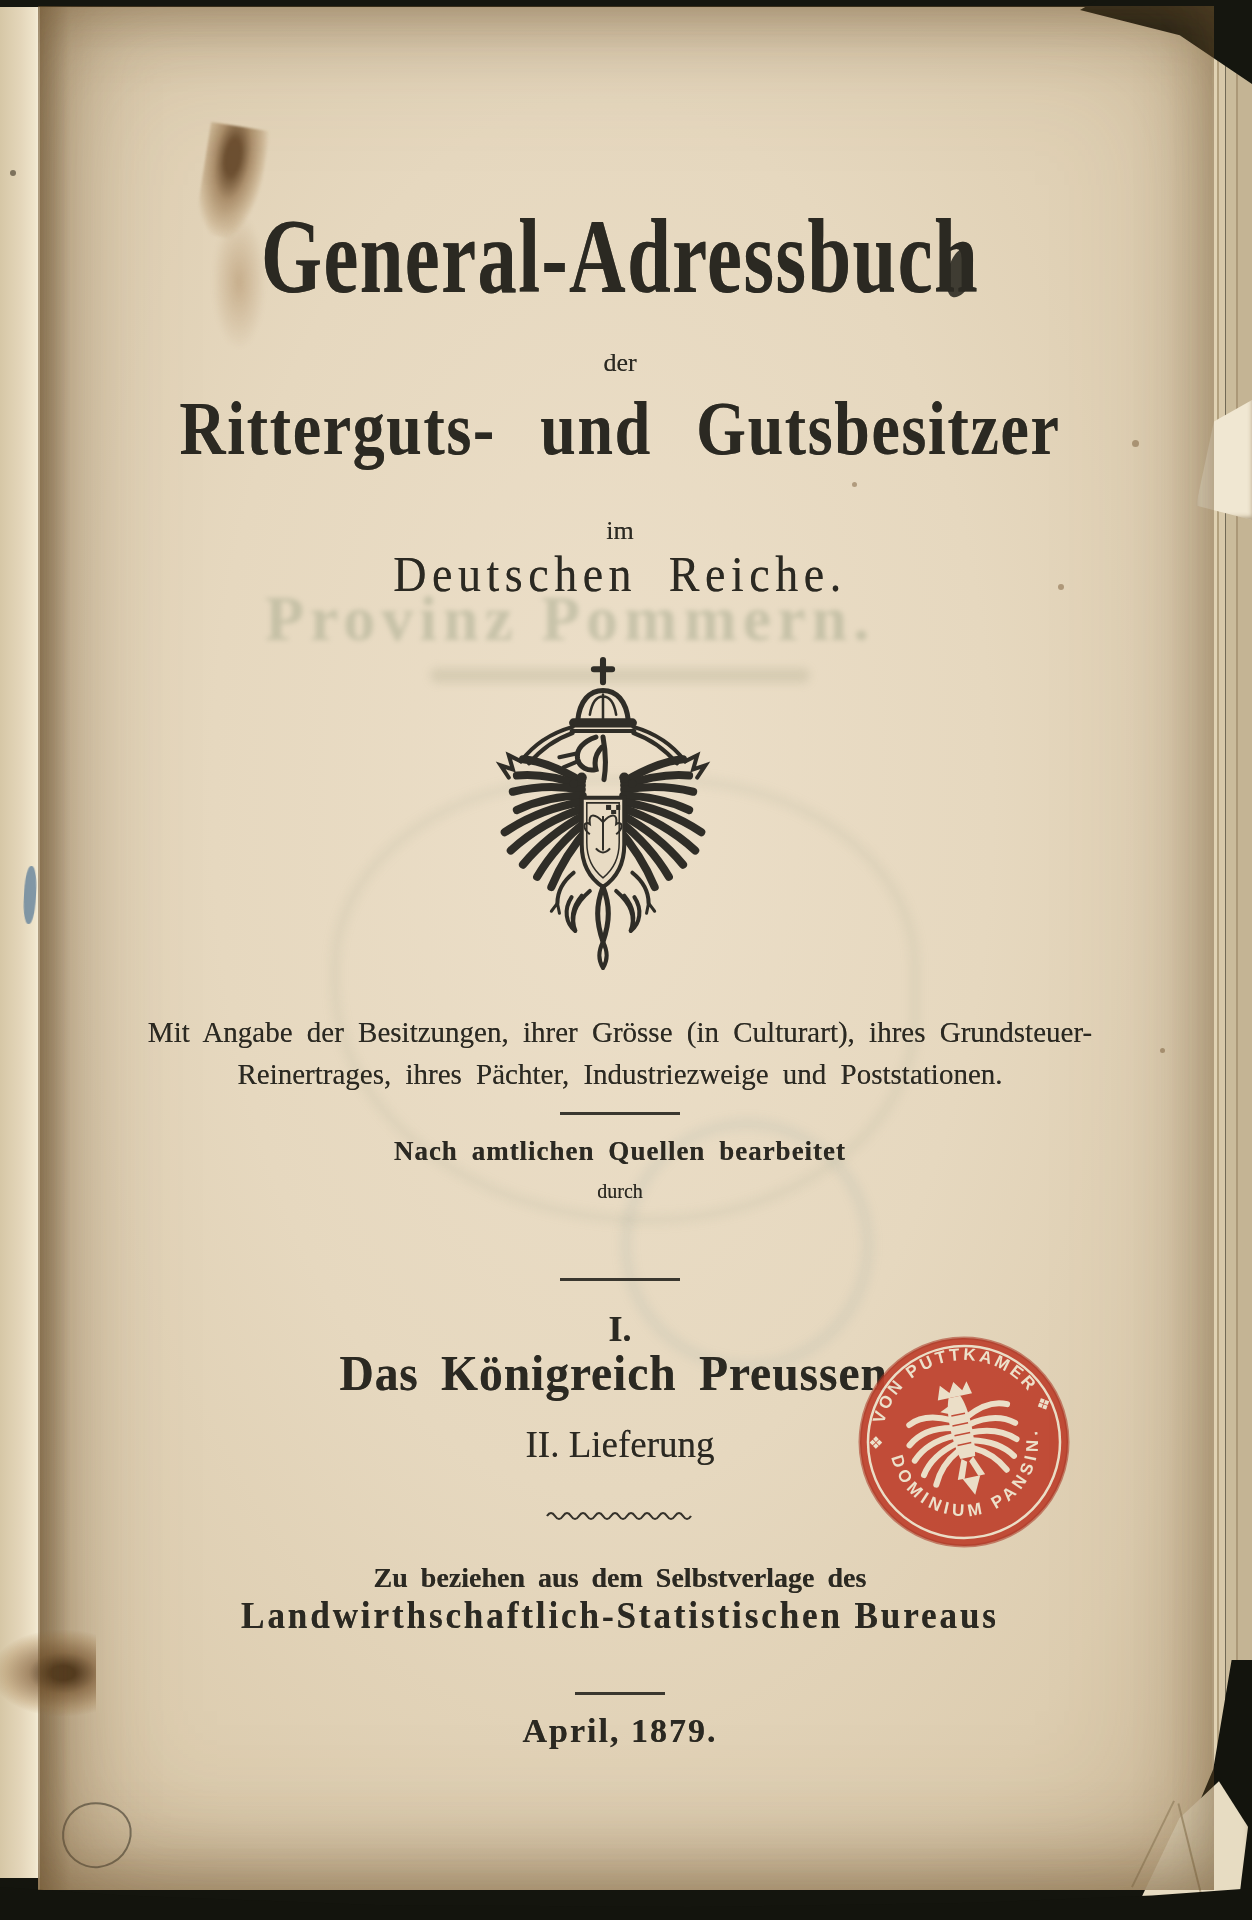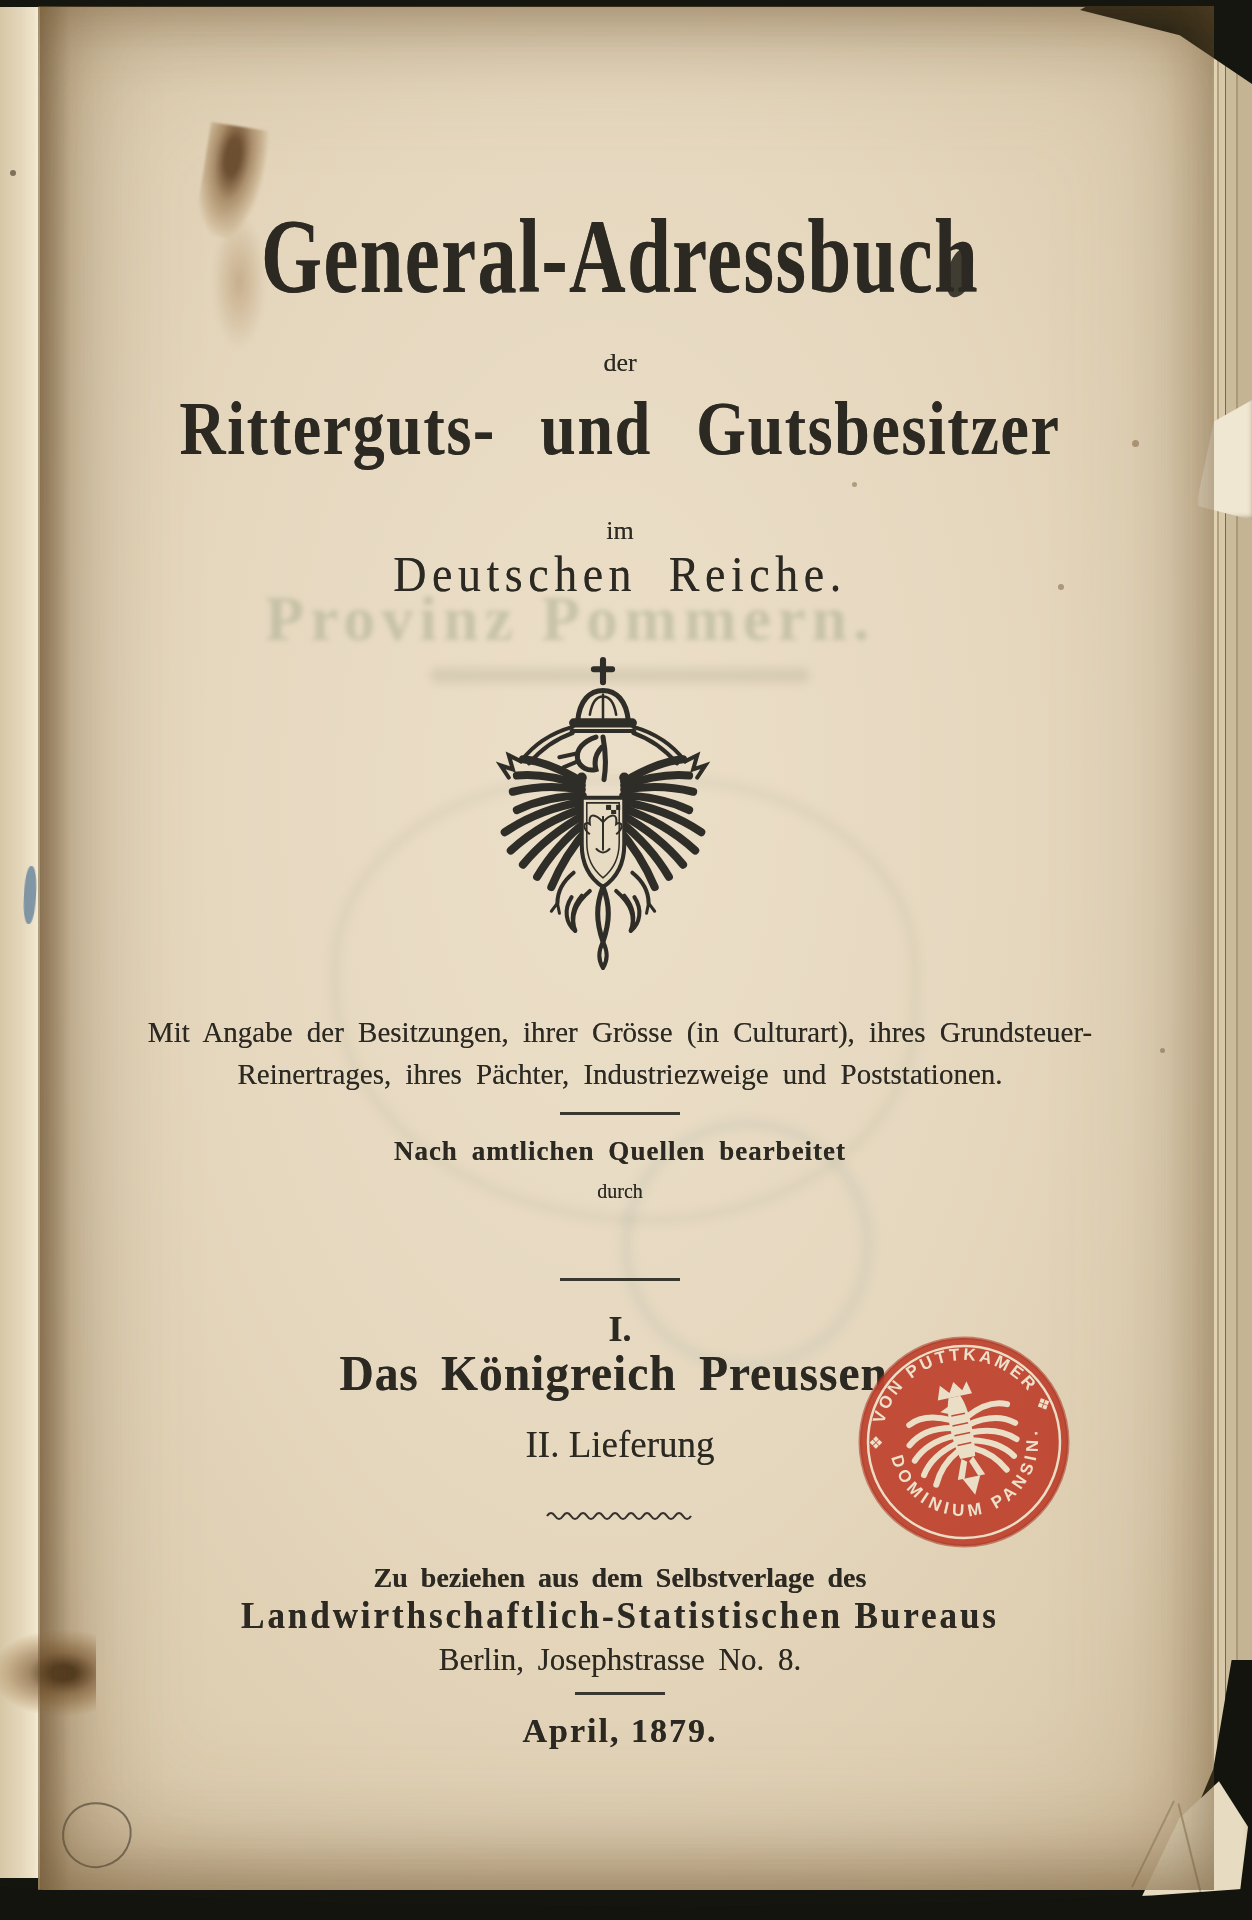--- a/index.html
+++ b/index.html
@@ -194,21 +194,20 @@
   <div class="line t-numeral">I.</div>
   <div class="line t-volume">Das Königreich Preussen.</div>
   <div class="line t-install">II. Lieferung</div>
 
   <svg class="squiggle" width="150" height="14" viewBox="0 0 150 14">
     <path d="M2,8 Q6,2 10,8 T18,8 T26,8 T34,8 T42,8 T50,8 T58,8 T66,8 T74,8 T82,8 T90,8 T98,8 T106,8 T114,8 T122,8 T130,8 T138,8 T146,8" stroke="#34312a" stroke-width="2.2" fill="none"></path>
   </svg>
 
   <div class="line t-dist">Zu beziehen aus dem Selbstverlage des</div>
   <div class="line t-publisher">Landwirthschaftlich-Statistischen Bureaus</div>
-  <div class="line t-address">Berlin, Josephstrasse No. 8.</div>
   <div class="rule rule3"></div>
   <div class="line t-date">April, 1879.</div>
 
   <svg class="seal" viewBox="0 0 224 224">
     <defs>
       <path id="sealTop" d="M30,112 A82,82 0 0 1 194,112"></path>
       <path id="sealBottom" d="M38,112 A74,74 0 0 0 186,112"></path>
     </defs>
     <circle cx="112" cy="112" r="104" fill="#bf4430"></circle>
     <circle cx="112" cy="112" r="104" fill="none" stroke="#a83523" stroke-width="3" opacity=".6"></circle>

